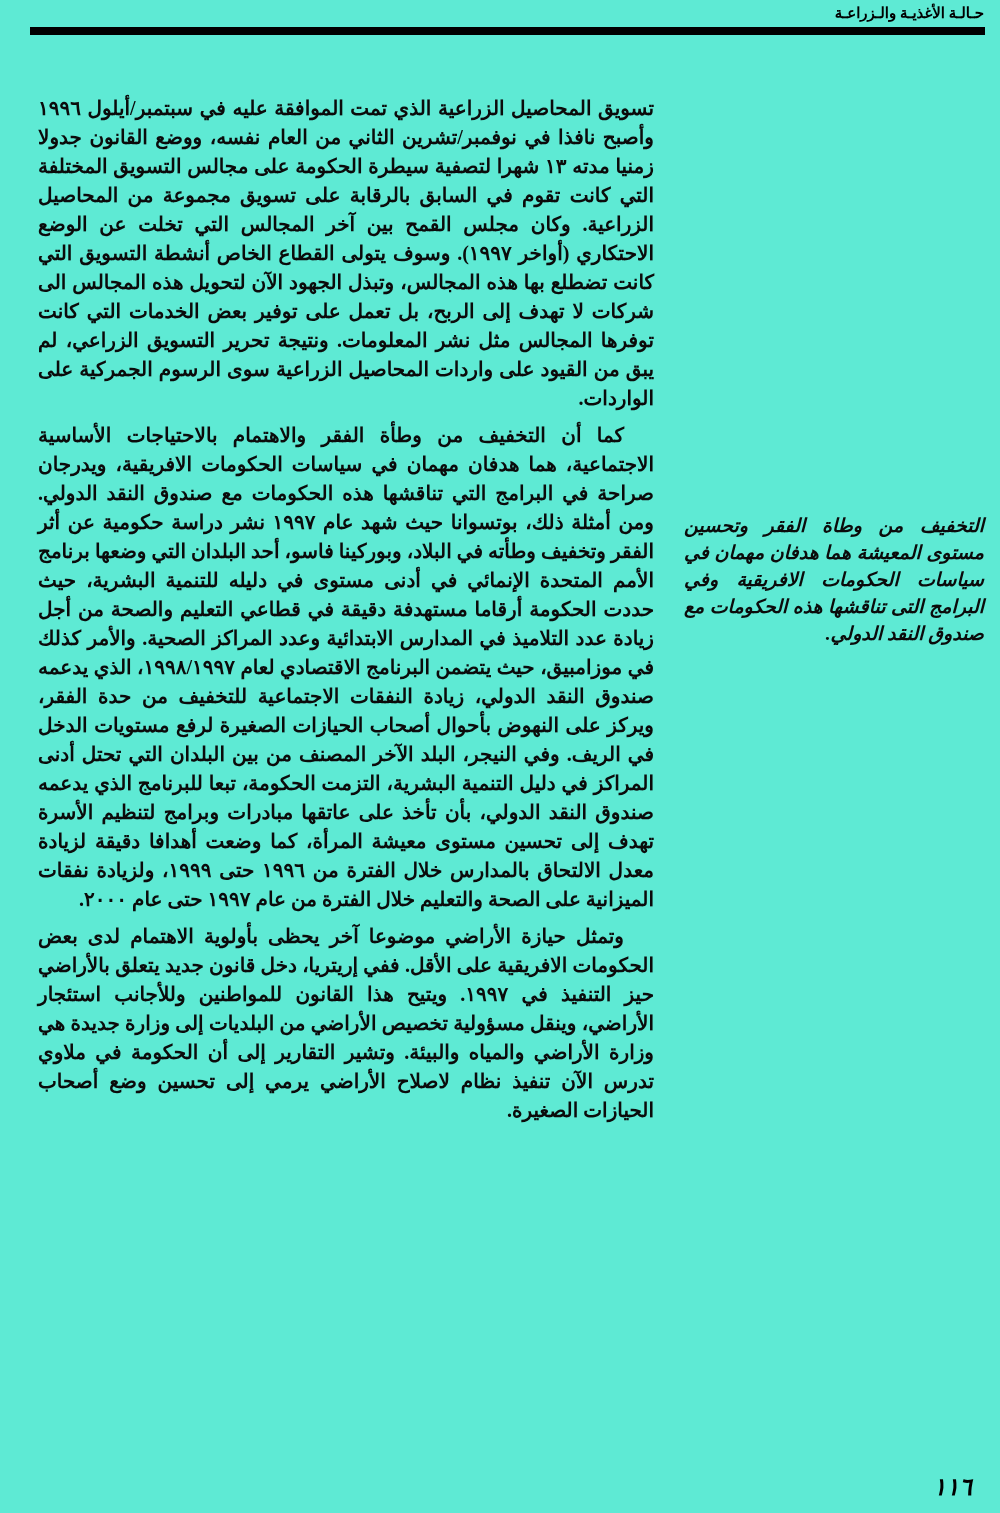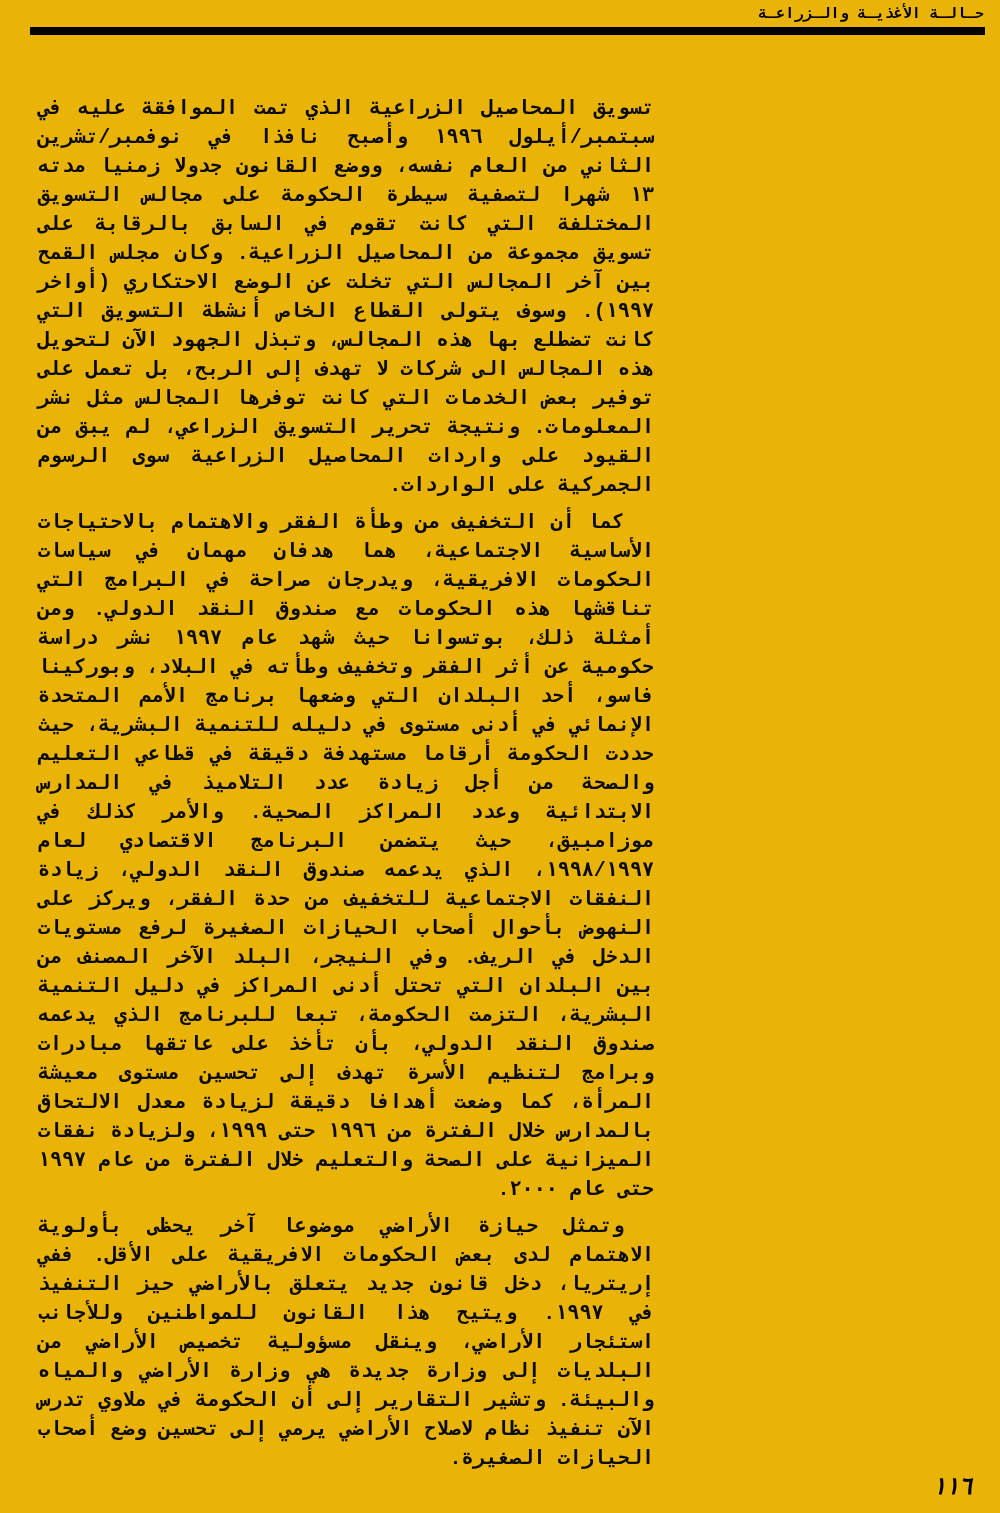--- a/index.html
+++ b/index.html
@@ -4,25 +4,25 @@
 <style>
   html, body {
     margin: 0;
     padding: 0;
     background: #ffffff;
   }
   .page {
     position: relative;
     width: 1000px;
     height: 1513px;
-    background: #eab308;
+    background: #5eead4;
     overflow: hidden;
     direction: rtl;
     color: #0b0b0b;
-    font-family: Liberation Mono, monospace;
+    font-family: Liberation Serif, serif;
   }
   .running-head {
     position: absolute;
     top: 4px;
     right: 16px;
     font-size: 15px;
     font-weight: 700;
     color: #000000;
     white-space: nowrap;
   }
@@ -82,16 +82,17 @@
   <div class="running-head">حـالـة الأغذيـة والـزراعـة</div>
 
   <div class="head-rule"></div>
 
   <div class="main-col">
     <p>تسويق المحاصيل الزراعية الذي تمت الموافقة عليه في سبتمبر/أيلول ١٩٩٦ وأصبح نافذا في نوفمبر/تشرين الثاني من العام نفسه، ووضع القانون جدولا زمنيا مدته ١٣ شهرا لتصفية سيطرة الحكومة على مجالس التسويق المختلفة التي كانت تقوم في السابق بالرقابة على تسويق مجموعة من المحاصيل الزراعية. وكان مجلس القمح بين آخر المجالس التي تخلت عن الوضع الاحتكاري (أواخر ١٩٩٧). وسوف يتولى القطاع الخاص أنشطة التسويق التي كانت تضطلع بها هذه المجالس، وتبذل الجهود الآن لتحويل هذه المجالس الى شركات لا تهدف إلى الربح، بل تعمل على توفير بعض الخدمات التي كانت توفرها المجالس مثل نشر المعلومات. ونتيجة تحرير التسويق الزراعي، لم يبق من القيود على واردات المحاصيل الزراعية سوى الرسوم الجمركية على الواردات.</p>
     <p class="indent">كما أن التخفيف من وطأة الفقر والاهتمام بالاحتياجات الأساسية الاجتماعية، هما هدفان مهمان في سياسات الحكومات الافريقية، ويدرجان صراحة في البرامج التي تناقشها هذه الحكومات مع صندوق النقد الدولي. ومن أمثلة ذلك، بوتسوانا حيث شهد عام ١٩٩٧ نشر دراسة حكومية عن أثر الفقر وتخفيف وطأته في البلاد، وبوركينا فاسو، أحد البلدان التي وضعها برنامج الأمم المتحدة الإنمائي في أدنى مستوى في دليله للتنمية البشرية، حيث حددت الحكومة أرقاما مستهدفة دقيقة في قطاعي التعليم والصحة من أجل زيادة عدد التلاميذ في المدارس الابتدائية وعدد المراكز الصحية. والأمر كذلك في موزامبيق، حيث يتضمن البرنامج الاقتصادي لعام ١٩٩٨/١٩٩٧، الذي يدعمه صندوق النقد الدولي، زيادة النفقات الاجتماعية للتخفيف من حدة الفقر، ويركز على النهوض بأحوال أصحاب الحيازات الصغيرة لرفع مستويات الدخل في الريف. وفي النيجر، البلد الآخر المصنف من بين البلدان التي تحتل أدنى المراكز في دليل التنمية البشرية، التزمت الحكومة، تبعا للبرنامج الذي يدعمه صندوق النقد الدولي، بأن تأخذ على عاتقها مبادرات وبرامج لتنظيم الأسرة تهدف إلى تحسين مستوى معيشة المرأة، كما وضعت أهدافا دقيقة لزيادة معدل الالتحاق بالمدارس خلال الفترة من ١٩٩٦ حتى ١٩٩٩، ولزيادة نفقات الميزانية على الصحة والتعليم خلال الفترة من عام ١٩٩٧ حتى عام ٢٠٠٠.</p>
     <p class="indent">وتمثل حيازة الأراضي موضوعا آخر يحظى بأولوية الاهتمام لدى بعض الحكومات الافريقية على الأقل. ففي إريتريا، دخل قانون جديد يتعلق بالأراضي حيز التنفيذ في ١٩٩٧. ويتيح هذا القانون للمواطنين وللأجانب استئجار الأراضي، وينقل مسؤولية تخصيص الأراضي من البلديات إلى وزارة جديدة هي وزارة الأراضي والمياه والبيئة. وتشير التقارير إلى أن الحكومة في ملاوي تدرس الآن تنفيذ نظام لاصلاح الأراضي يرمي إلى تحسين وضع أصحاب الحيازات الصغيرة.</p>
   </div>
 
+  <aside class="margin-note">التخفيف من وطاة الفقر وتحسين مستوى المعيشة هما هدفان مهمان في سياسات الحكومات الافريقية وفي البرامج التى تناقشها هذه الحكومات مع صندوق النقد الدولي.</aside>
 
   <div class="page-number">١١٦</div>
 
 </div>
 
 </body></html>

